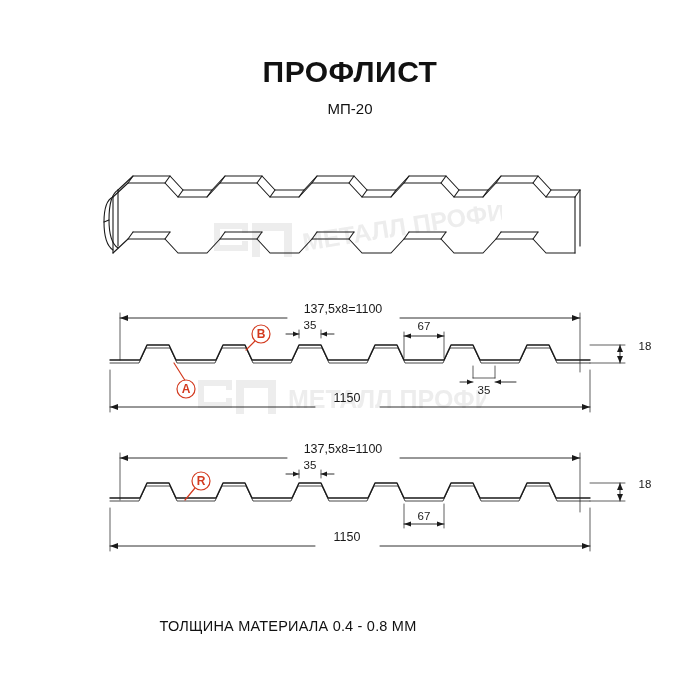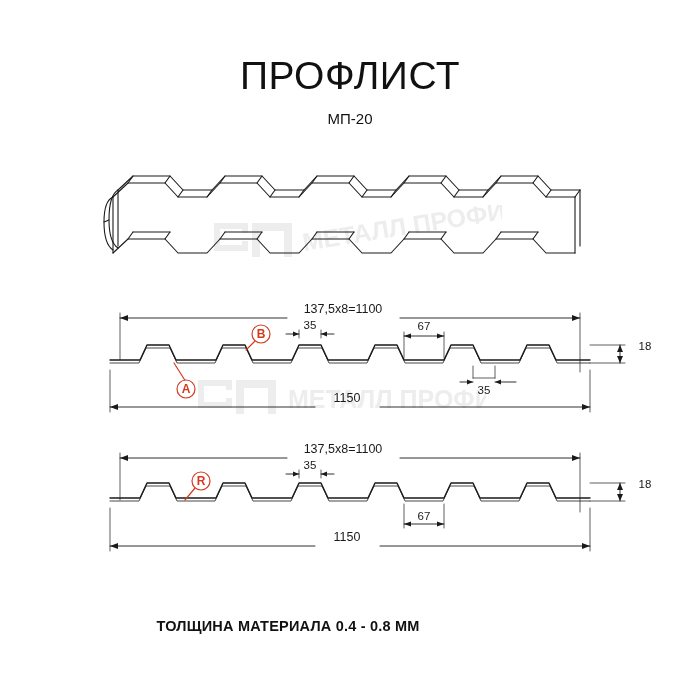--- a/index.html
+++ b/index.html
@@ -21,40 +21,40 @@
     height: 700px;
   }
   .title-block {
     position: absolute;
     top: 55px;
     left: 0;
     width: 700px;
     text-align: center;
   }
   .title {
-    font-size: 39px;
-    font-weight: normal;
+    font-size: 30px;
+    font-weight: bold;
     letter-spacing: 0.5px;
     color: #111111;
     line-height: 1.1;
   }
   .subtitle {
     margin-top: 12px;
     font-size: 15px;
     font-weight: normal;
     color: #111111;
   }
   .footer-note {
     position: absolute;
     top: 618px;
     left: 0;
     width: 576px;
     text-align: center;
     font-size: 14.5px;
-    font-weight: bold;
+    font-weight: normal;
     color: #111111;
     letter-spacing: 0.2px;
   }
   .drawing {
     position: absolute;
     top: 0;
     left: 0;
   }
   .wm {
     position: absolute;

